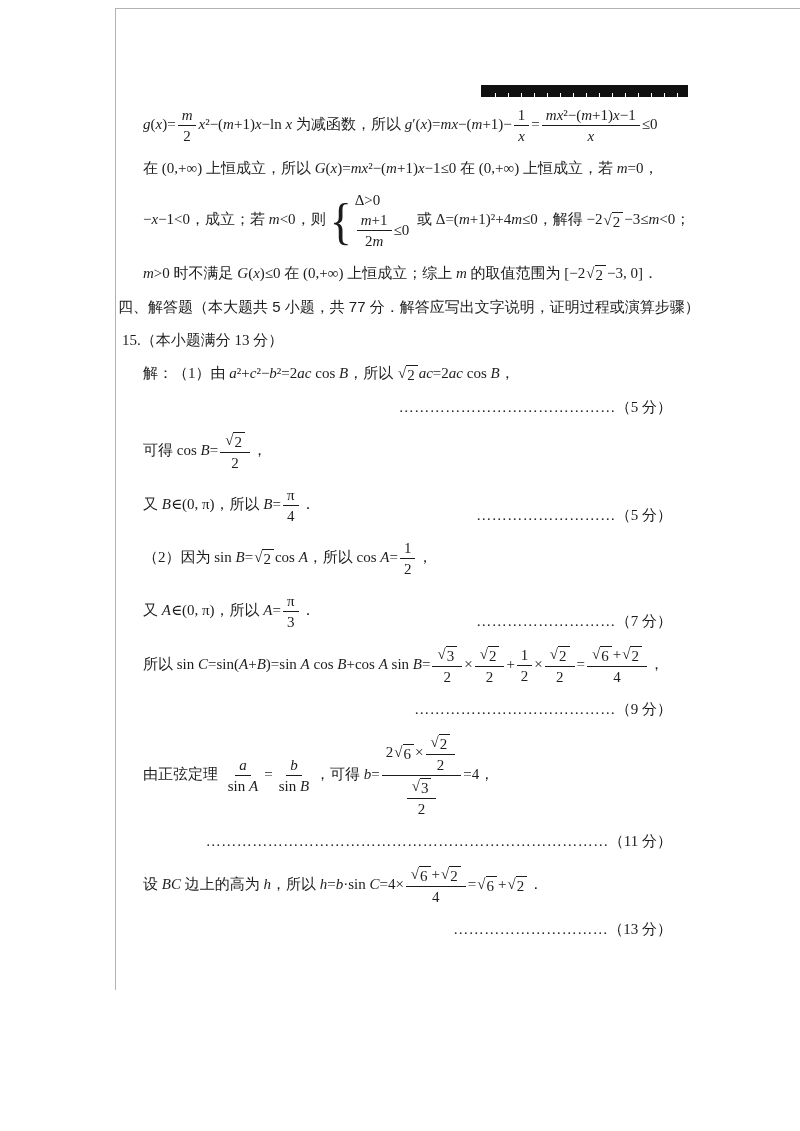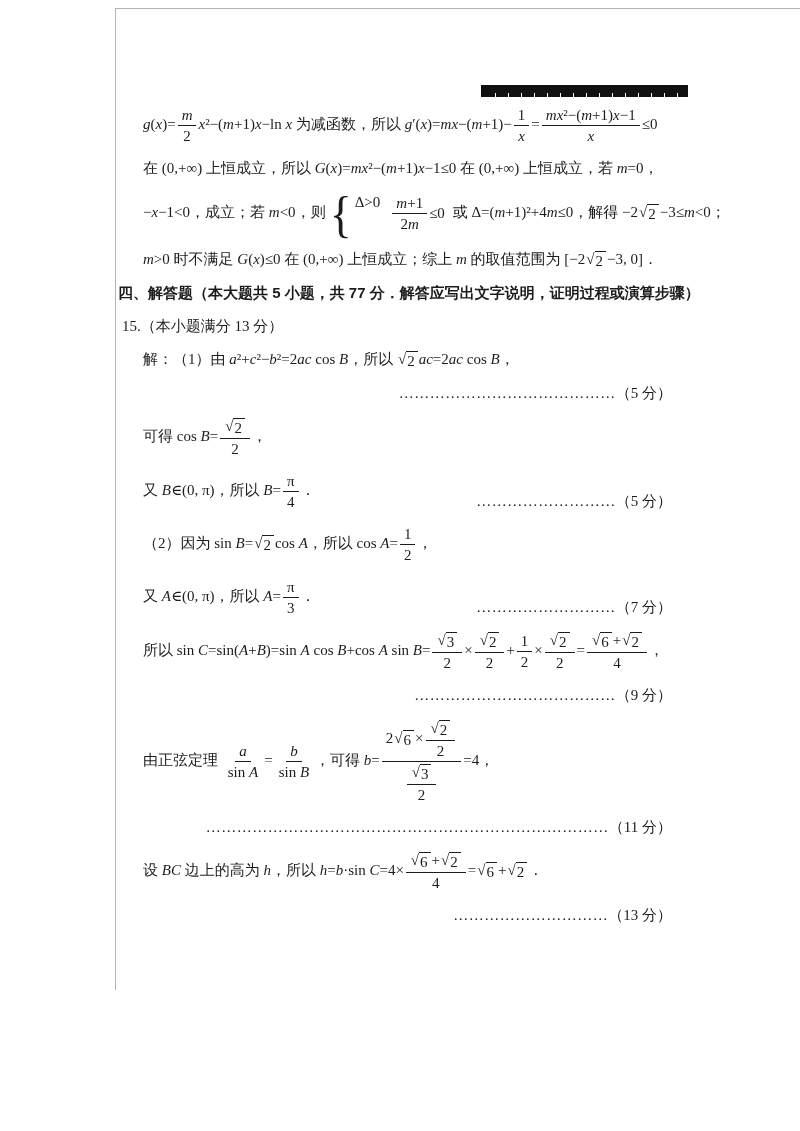--- a/index.html
+++ b/index.html
@@ -19,21 +19,21 @@
     overflow:hidden;
   }
   .border-top{position:absolute;left:115px;top:8px;right:0;height:1px;background:var(--scanline);}
   .border-left{position:absolute;left:115px;top:8px;width:1px;height:1102px;background:var(--scanline);}
   .blackbar{position:absolute;left:481px;top:85px;width:207px;height:12px;background:var(--bar);}
   .blackbar .ticks{position:absolute;left:2px;right:2px;bottom:0;height:4px;
     background:repeating-linear-gradient(90deg,transparent 0 12px,#fff 12px 13px);}
   .content{position:absolute;left:0;right:0;top:0;padding:106px 110px 0 143px;}
   .line{margin:14px 0;white-space:nowrap;}
   .content .line:first-child{margin-top:0;}
-  .line.heading{font-weight:700;margin-left:-25px;font-family:"Liberation Sans","DejaVu Sans",sans-serif;}
+  .line.heading{font-weight:400;margin-left:-25px;font-family:"Liberation Sans","DejaVu Sans",sans-serif;}
   .line.q{margin-left:-21px;font-family:Liberation Serif, serif;}
   .line.score{text-align:right;padding-right:18px;margin:10px 0 12px;}
   .line.split{display:flex;align-items:flex-end;justify-content:space-between;}
   .line.split .tail{padding-right:18px;white-space:nowrap;}
   .runs{display:inline;}
   .txt{font-style:normal;margin-top:12px;}
   .math{font-style:normal;}
   .var{font-style:italic;}
   .fn,.op{font-style:normal;}
   .dots{letter-spacing:0.5px;}
@@ -42,21 +42,21 @@
         margin:0 2px;line-height:1.2;}
   .frac > .num{display:block;text-align:center;padding:0 4px 1px;border-bottom:1px solid var(--ink);}
   .frac > .den{display:block;text-align:center;padding:1px 4px 0;}
   
   .sqrt{display:inline-flex;align-items:flex-start;vertical-align:middle;margin:0 1px;}
   .sqrt .rad{line-height:1.2;transform:translateY(-1px);}
   .sqrt .radbody{border-top:1px solid var(--ink);padding:0 3px 0 1px;line-height:1.2;}
   
   .cases{display:inline-flex;align-items:center;vertical-align:middle;margin:0 4px;}
   .cases .brace{font-size:46px;font-weight:300;line-height:0.95;margin-right:3px;transform:scaleY(1.1);}
-  .cases .casecol{display:inline-flex;flex-direction:row;align-items:flex-start;gap:10px;}
+  .cases .casecol{display:inline-flex;flex-direction:column;align-items:flex-start;gap:2px;}
   .cases .caserow{display:inline-flex;align-items:center;}
   .footer{position:absolute;top:995px;left:0;width:100%;text-align:center;font-size:18px;color:var(--ink);}
 </style>
 </head>
 <body>
 
 <div class="page">
   <div class="border-top"></div>
   <div class="border-left"></div>
   <div class="blackbar">

